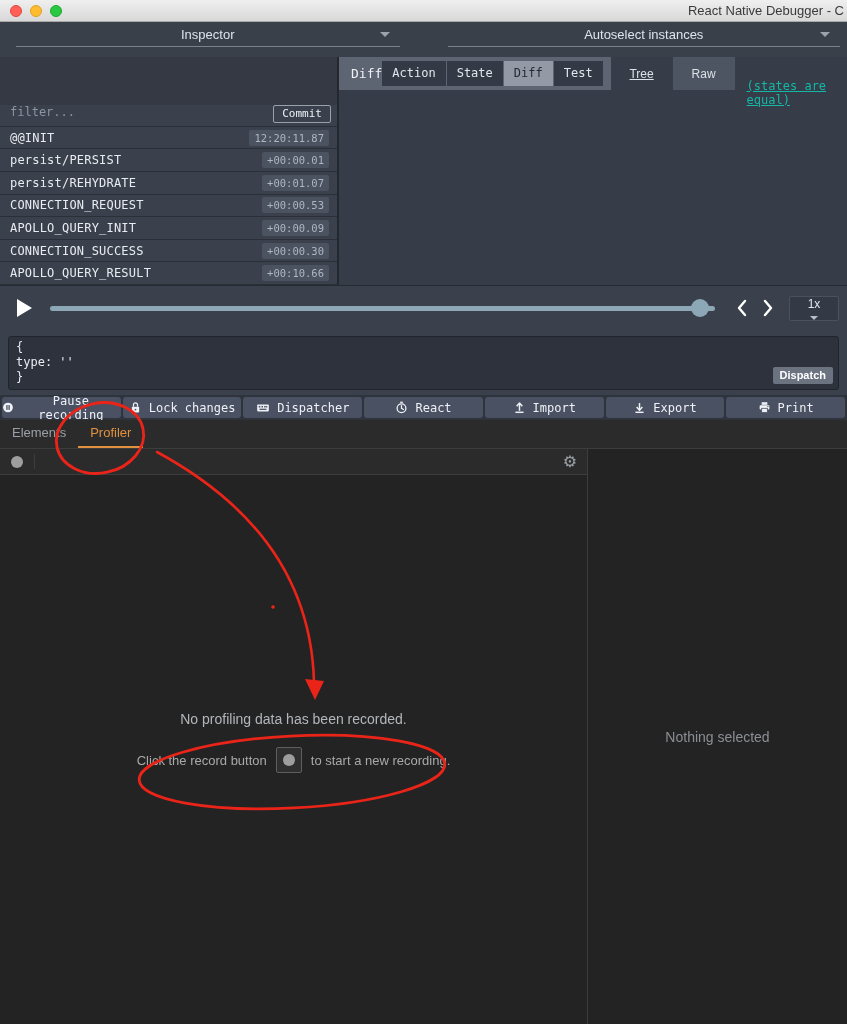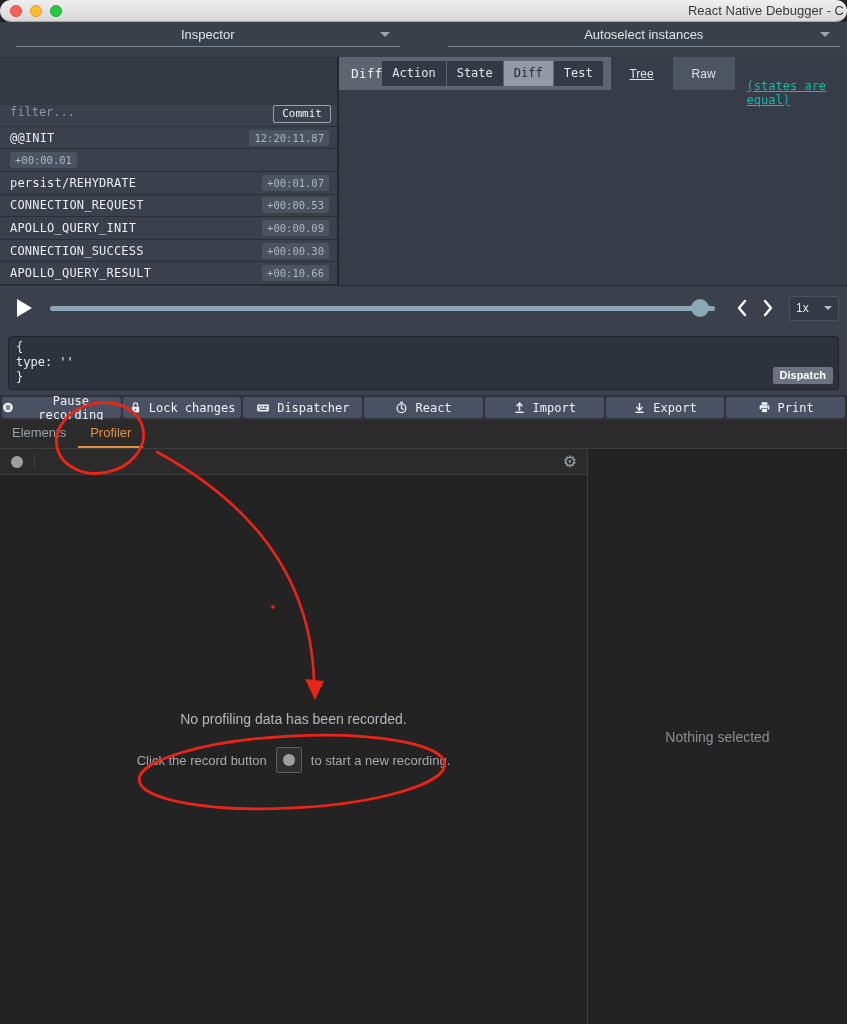--- a/index.html
+++ b/index.html
@@ -5,21 +5,21 @@
   * { box-sizing: border-box; margin: 0; padding: 0; }
   html,body { width:847px; height:1024px; }
   body {
     position:relative; overflow:hidden; background:#232323;
     font-family:"Liberation Sans", sans-serif; -webkit-font-smoothing:antialiased;
   }
   .mono { font-family:"DejaVu Sans Mono", monospace; }
 
   
   .titlebar { position:absolute; top:0; left:0; width:847px; height:22px;
-    background:linear-gradient(#efefef,#d8d8d8); border-bottom:1px solid #a9a9a9;border-radius:11px; }
+    background:linear-gradient(#efefef,#d8d8d8); border-bottom:1px solid #a9a9a9; }
   .lights { position:absolute; left:10px; top:5px; display:flex; gap:8px; }
   .light { width:12px; height:12px; border-radius:50%; }
   .light.red { background:#ff5f57; border:1px solid #e2463f; }
   .light.yellow { background:#febc2e; border:1px solid #dfa023; }
   .light.green { background:#28c840; border:1px solid #1ea832; }
   .win-title { position:absolute; right:3px; top:0; line-height:21px; font-size:13px;
     color:#3a3a3a; white-space:nowrap; }
 
   
   .top-header { position:absolute; top:22px; left:0; width:847px; height:35px;
@@ -76,21 +76,21 @@
     border-top:9px solid transparent; border-bottom:9px solid transparent; }
   .slider-wrap { flex:1; position:relative; height:20px; margin-right:14px; cursor:pointer; }
   .slider-track { position:absolute; left:0; right:0; top:8px; height:5px; border-radius:3px;
     background:#8ca7b6; }
   .slider-thumb { position:absolute; top:1px; left:calc(97.8% - 9px); width:18px; height:18px;
     border-radius:50%; background:#8ca7b6; cursor:grab; }
   .step-btn { width:26px; height:26px; background:transparent; border:none; cursor:pointer;
     display:flex; align-items:center; justify-content:center; }
   .speed-select { width:50px; height:25px; margin-left:8px; background:#343a45;
     border:1px solid #4b515d; border-radius:2px; display:flex; align-items:center;
-    padding:0 6px; cursor:pointer; }
+    padding:0 6px; cursor:pointer;flex-direction:column; }
   .speed-label { flex:1; font-size:12px; color:#e4e7ec; }
   .speed-caret { width:0; height:0; border-left:4px solid transparent;
     border-right:4px solid transparent; border-top:4px solid #b8bec8; }
 
   
   .dispatch { position:absolute; top:330px; left:0; width:847px; height:65px;
     background:#3b414c; padding:6px 8px; }
   .dispatch-box { position:relative; width:100%; height:54px; background:#2d323d;
     border:1px solid #20242b; border-radius:3px; padding:3px 7px; }
   .dispatch-code { font-family:"DejaVu Sans Mono",monospace; font-size:12px; line-height:15px;
@@ -174,20 +174,21 @@
   <div class="left-panel">
     <div class="filter-row">
       <input class="filter-input mono" type="text" placeholder="filter..." style="">
       <button class="commit-btn">Commit</button>
     </div>
     <div class="action-row mono">
       <span class="action-name">@@INIT</span>
       <span class="action-time">12:20:11.87</span>
     </div>
     <div class="action-row mono">
+      <span class="action-name">persist/PERSIST</span>
       <span class="action-time">+00:00.01</span>
     </div>
     <div class="action-row mono">
       <span class="action-name">persist/REHYDRATE</span>
       <span class="action-time">+00:01.07</span>
     </div>
     <div class="action-row mono">
       <span class="action-name">CONNECTION_REQUEST</span>
       <span class="action-time">+00:00.53</span>
     </div>

